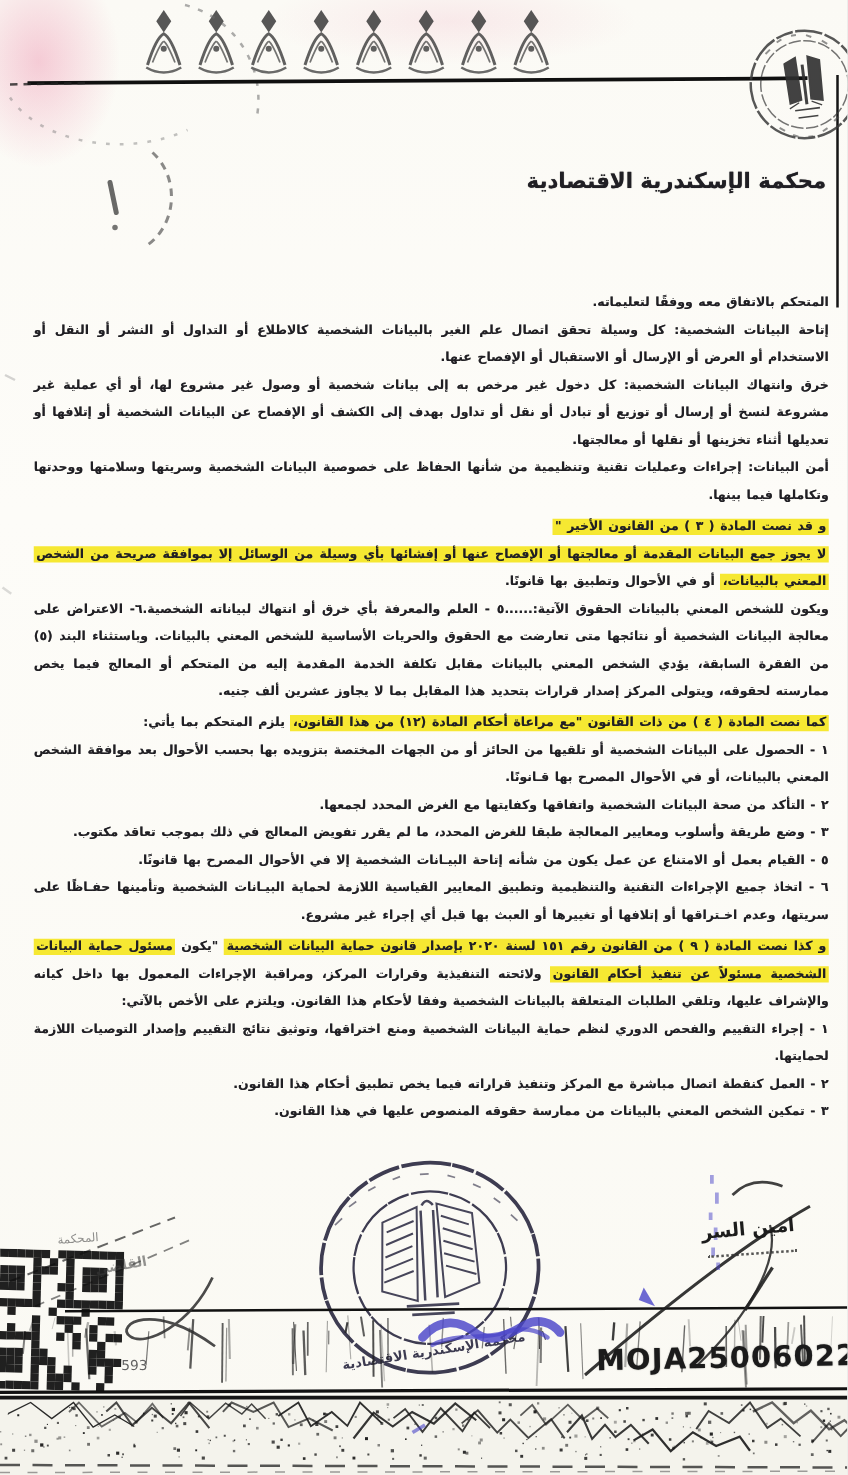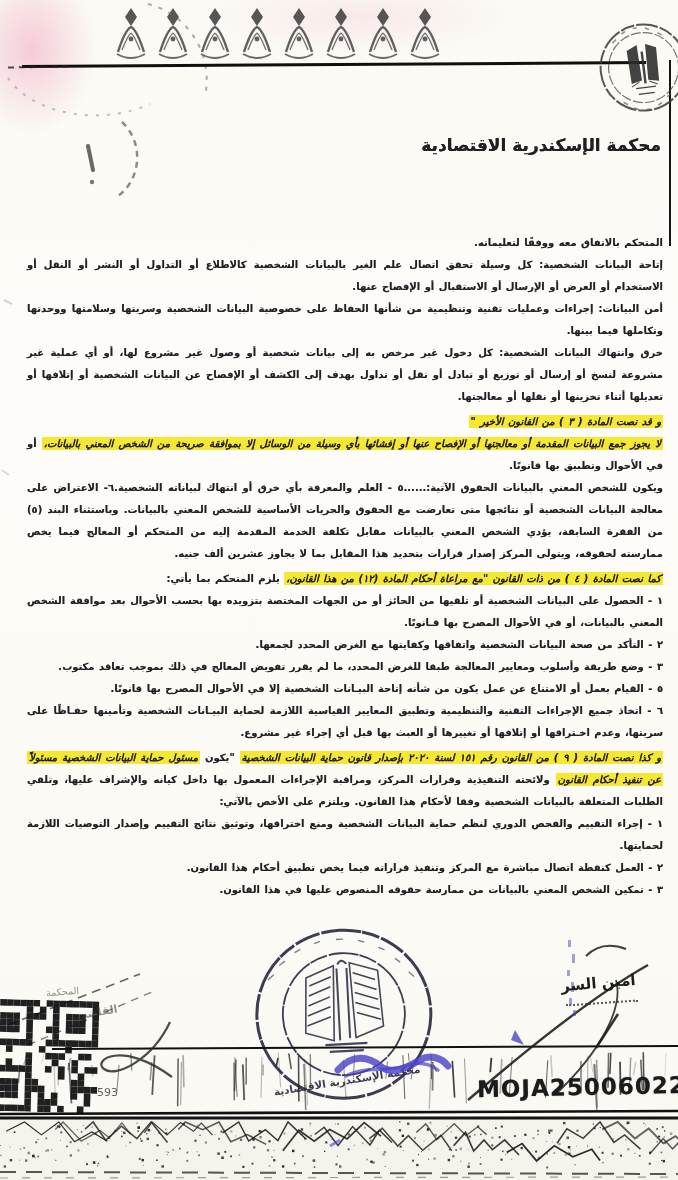--- a/index.html
+++ b/index.html
@@ -14,21 +14,21 @@
   .head-rule-dashes{top:66px;left:8px;width:60px;height:0;border-top:2px dashed #222;opacity:.8;transform:rotate(-1deg);}
   .right-rule{top:60px;left:669px;width:2.4px;height:186px;background:#151515;}
   .court-title{top:135px;right:17px;font-size:17px;font-weight:bold;direction:rtl;letter-spacing:.2px;
     text-shadow:0 0 .6px #333;}
   
   .doc-body{top:232px;right:15px;left:27px;direction:rtl;text-align:justify;
     font-size:10px;line-height:22px;font-weight:bold;word-spacing:1px;
     text-shadow:0 0 .5px rgba(40,40,40,.55);}
   .doc-body p{margin:0;}
   .doc-body p.gap{margin-top:3px;}
-  .hl{background:#f6e832;box-decoration-break:clone;-webkit-box-decoration-break:clone;padding:1px 2px;font-style:italic;}
+  .hl{background:#f6e832;box-decoration-break:clone;-webkit-box-decoration-break:clone;padding:1px 2px;}
   
   .secretary{top:974px;right:42px;font-size:15px;font-weight:bold;direction:rtl;transform:rotate(-5deg);color:#1c1c1c;}
   .secretary-dots{top:1002px;right:40px;width:72px;border-bottom:2px dotted #2d2d2d;transform:rotate(-4deg);opacity:.8;}
   .ref-code{top:1074px;right:-8px;font-size:23px;font-weight:bold;letter-spacing:1px;color:#1b1b1b;
     transform:rotate(-1.2deg);text-shadow:0 0 1px rgba(0,0,0,.5);}
   .page-mark{top:1086px;left:97px;font-size:11px;color:#4a4a4a;opacity:.85;direction:rtl;}
   .frag-1{top:986px;left:46px;font-size:9.5px;color:#454545;opacity:.6;direction:rtl;transform:rotate(-4deg);}
   .frag-2{top:1006px;left:76px;font-size:11px;font-weight:bold;color:#3c3c3c;opacity:.55;direction:rtl;transform:rotate(-10deg);}
   
   .pink-a{top:-36px;left:-34px;width:130px;height:170px;border-radius:50%;
@@ -136,22 +136,22 @@
       <path d="M22,32 l4,-3 M32,24 l4,-2 M44,20 h4 M56,21 l4,2 M68,27 l4,3"></path>
       <path d="M26,92 l4,3 M36,99 l4,2 M48,102 h4 M60,99 l4,-2 M70,92 l4,-3"></path>
     </g>
   </svg>
 
   <div class="abs court-title">محكمة الإسكندرية الاقتصادية</div>
 
   <div class="abs doc-body">
       <p class="para"><span>المتحكم بالاتفاق معه ووفقًا لتعليماته.</span></p>
       <p class="para"><span>إتاحة البيانات الشخصية: كل وسيلة تحقق اتصال علم الغير بالبيانات الشخصية كالاطلاع أو التداول أو النشر أو النقل أو الاستخدام أو العرض أو الإرسال أو الاستقبال أو الإفصاح عنها.</span></p>
+      <p class="para"><span>خرق وانتهاك البيانات الشخصية: كل دخول غير مرخص به إلى بيانات شخصية أو وصول غير مشروع لها، أو أي عملية غير مشروعة لنسخ أو إرسال أو توزيع أو تبادل أو نقل أو تداول بهدف إلى الكشف أو الإفصاح عن البيانات الشخصية أو إتلافها أو تعديلها أثناء تخزينها أو نقلها أو معالجتها.</span></p>
       <p class="para"><span>أمن البيانات: إجراءات وعمليات تقنية وتنظيمية من شأنها الحفاظ على خصوصية البيانات الشخصية وسريتها وسلامتها ووحدتها وتكاملها فيما بينها.</span></p>
-      <p class="para"><span>خرق وانتهاك البيانات الشخصية: كل دخول غير مرخص به إلى بيانات شخصية أو وصول غير مشروع لها، أو أي عملية غير مشروعة لنسخ أو إرسال أو توزيع أو تبادل أو نقل أو تداول بهدف إلى الكشف أو الإفصاح عن البيانات الشخصية أو إتلافها أو تعديلها أثناء تخزينها أو نقلها أو معالجتها.</span></p>
       <p class="para gap"><span class="hl">و قد نصت المادة ( ٣ ) من القانون الأخير "</span></p>
       <p class="para"><span class="hl">لا يجوز جمع البيانات المقدمة أو معالجتها أو الإفصاح عنها أو إفشائها بأي وسيلة من الوسائل إلا بموافقة صريحة من الشخص المعني بالبيانات،</span><span> أو في الأحوال وتطبيق بها قانونًا.</span></p>
       <p class="para"><span>ويكون للشخص المعني بالبيانات الحقوق الآتية:......٥ - العلم والمعرفة بأي خرق أو انتهاك لبياناته الشخصية.٦- الاعتراض على معالجة البيانات الشخصية أو نتائجها متى تعارضت مع الحقوق والحريات الأساسية للشخص المعني بالبيانات. وباستثناء البند (٥) من الفقرة السابقة، يؤدي الشخص المعني بالبيانات مقابل تكلفة الخدمة المقدمة إليه من المتحكم أو المعالج فيما يخص ممارسته لحقوقه، ويتولى المركز إصدار قرارات بتحديد هذا المقابل بما لا يجاوز عشرين ألف جنيه.</span></p>
       <p class="para gap"><span class="hl">كما نصت المادة ( ٤ ) من ذات القانون "مع مراعاة أحكام المادة (١٢) من هذا القانون،</span><span> يلزم المتحكم بما يأتي:</span></p>
       <p class="para"><span>١ - الحصول على البيانات الشخصية أو تلقيها من الحائز أو من الجهات المختصة بتزويده بها بحسب الأحوال بعد موافقة الشخص المعني بالبيانات، أو في الأحوال المصرح بها قـانونًا.</span></p>
       <p class="para"><span>٢ - التأكد من صحة البيانات الشخصية واتفاقها وكفايتها مع الغرض المحدد لجمعها.</span></p>
       <p class="para"><span>٣ - وضع طريقة وأسلوب ومعايير المعالجة طبقا للغرض المحدد، ما لم يقرر تفويض المعالج في ذلك بموجب تعاقد مكتوب.</span></p>
       <p class="para"><span>٥ - القيام بعمل أو الامتناع عن عمل يكون من شأنه إتاحة البيـانات الشخصية إلا في الأحوال المصرح بها قانونًا.</span></p>
       <p class="para"><span>٦ - اتخاذ جميع الإجراءات التقنية والتنظيمية وتطبيق المعايير القياسية اللازمة لحماية البيـانات الشخصية وتأمينها حفـاظًا على سريتها، وعدم اخـتراقها أو إتلافها أو تغييرها أو العبث بها قبل أي إجراء غير مشروع.</span></p>
       <p class="para gap"><span class="hl">و كذا نصت المادة ( ٩ ) من القانون رقم ١٥١ لسنة ٢٠٢٠ بإصدار قانون حماية البيانات الشخصية</span><span> "يكون </span><span class="hl">مسئول حماية البيانات الشخصية مسئولاً عن تنفيذ أحكام القانون</span><span> ولائحته التنفيذية وقرارات المركز، ومراقبة الإجراءات المعمول بها داخل كيانه والإشراف عليها، وتلقي الطلبات المتعلقة بالبيانات الشخصية وفقا لأحكام هذا القانون. ويلتزم على الأخص بالآتي:</span></p>

